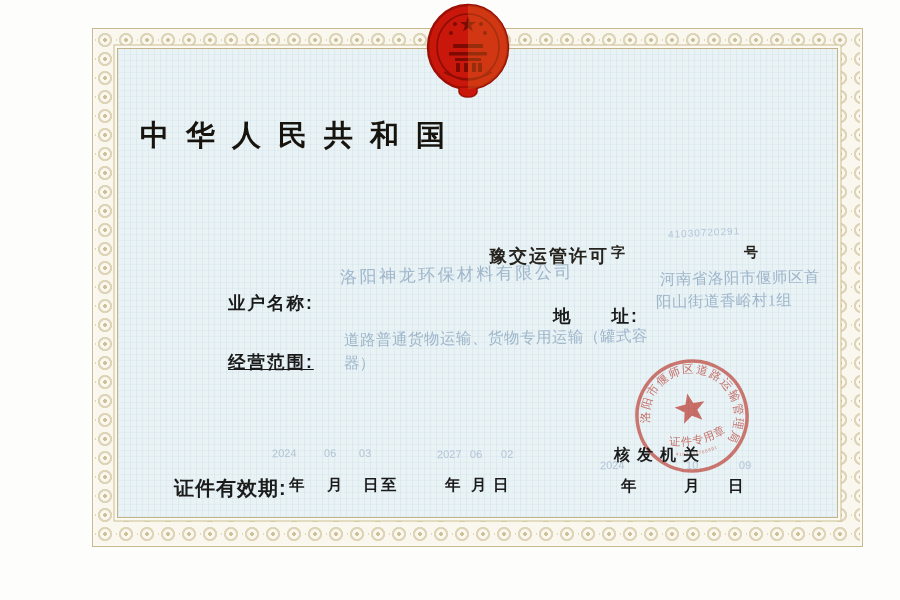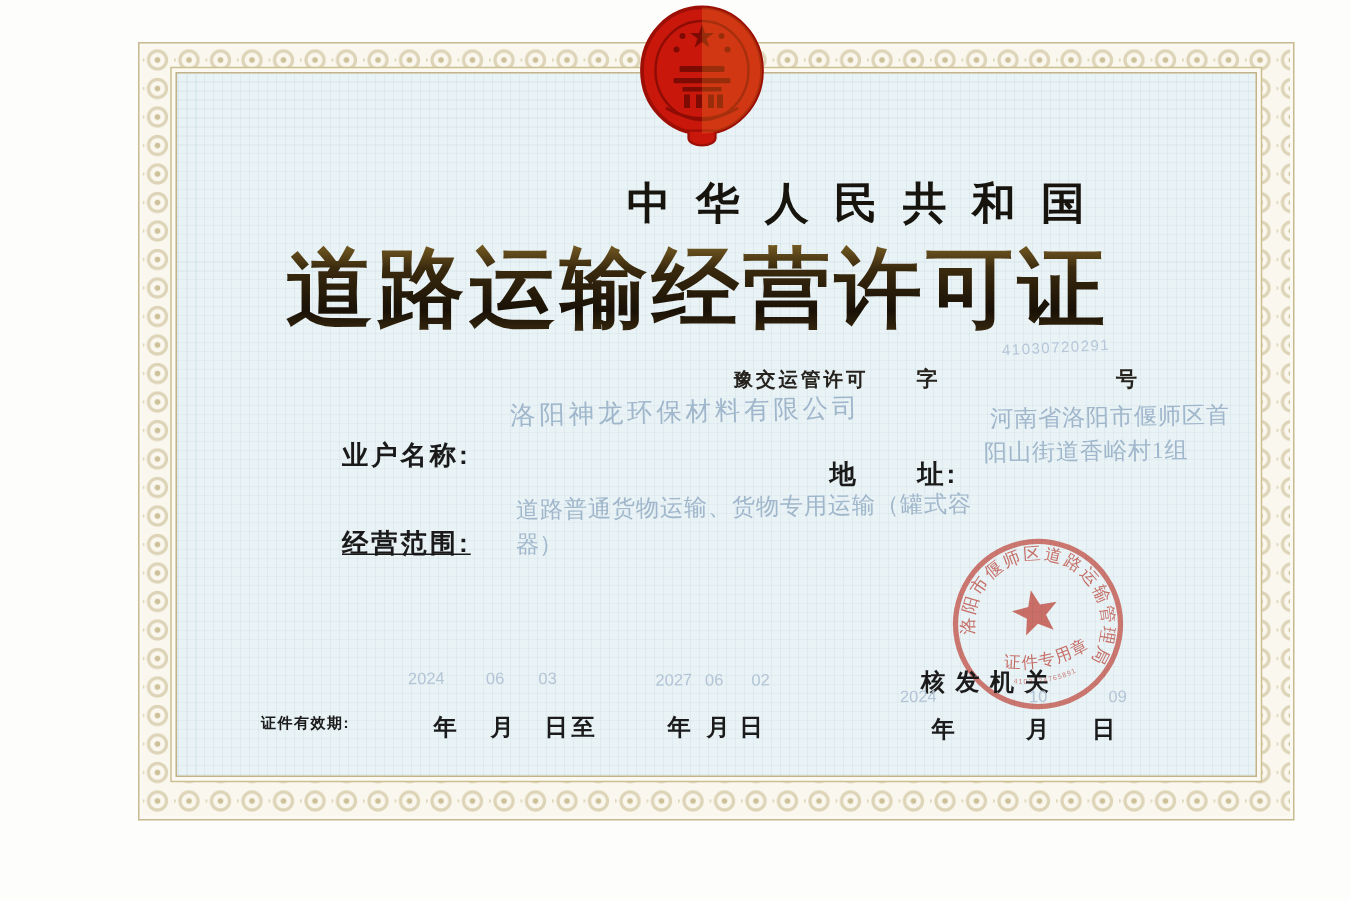--- a/index.html
+++ b/index.html
@@ -20,52 +20,52 @@
   .inner-sheet{position:absolute;left:24px;top:19px;right:24px;bottom:28px;
        background-color:#e9f2f5;
        background-image:
          repeating-linear-gradient(90deg, rgba(174,203,214,.20) 0 1px, transparent 1px 6px),
          repeating-linear-gradient(0deg, rgba(174,203,214,.15) 0 1px, transparent 1px 6px);
        border:1px solid #c2b488;
        box-shadow:0 0 0 2.5px #fbf9f1, 0 0 0 3.5px #ccbf92;}
 
   
   .abs{position:absolute;}
-  .country-title{left:140px;top:116px;width:600px;text-align:right;
+  .country-title{left:140px;top:116px;width:600px;text-align:left;
        font-size:29px;font-weight:700;letter-spacing:17px;color:#17130d;
        font-family:Liberation Serif, serif;}
   .main-title{left:100px;top:154px;width:730px;text-align:center;
        font-size:58px;font-weight:700;letter-spacing:3px;
        font-family:"Liberation Serif",serif;color:#241a08;
        background:linear-gradient(180deg,#96762e 0%,#3a2a0e 32%,#191106 68%,#4d3915 100%);
        -webkit-background-clip:text;background-clip:text;-webkit-text-fill-color:transparent;}
   .serial-faint{left:668px;top:227px;font-size:10px;color:#b6c6d9;
        letter-spacing:1px;transform:rotate(-3deg);}
-  .permit-prefix{left:489px;top:244px;font-size:13px;font-weight:600;
+  .permit-prefix{left:489px;top:244px;font-size:18px;font-weight:600;
        letter-spacing:2px;color:#26231e;}
   .permit-zi{left:611px;top:244px;font-size:14px;font-weight:600;color:#26231e;}
   .permit-hao{left:744px;top:244px;font-size:14px;font-weight:600;color:#26231e;}
 
   .value{color:#9fb6cb;font-family:"Liberation Serif",serif;}
   .owner-value{left:340px;top:263px;font-size:17px;letter-spacing:2.5px;transform:rotate(-1.3deg);}
   .addr-line1{left:660px;top:268px;font-size:15.5px;letter-spacing:.5px;transform:rotate(-1deg);}
   .addr-line2{left:656px;top:291px;font-size:15.5px;letter-spacing:.5px;transform:rotate(-.8deg);}
   .scope-line1{left:344px;top:328px;font-size:15.5px;letter-spacing:.5px;transform:rotate(-.8deg);}
   .scope-line2{left:344px;top:353px;font-size:15.5px;}
 
   .field-label{font-size:17.5px;font-weight:700;color:#1a1a1a;letter-spacing:2px;}
   .owner-label{left:228px;top:291px;text-align:center;}
   .addr-label{left:553px;top:304px;}
   .scope-label{left:228px;top:350px;text-decoration:underline;}
 
   .issuer-label{left:614px;top:445px;font-size:16px;font-weight:700;
        letter-spacing:7px;color:#1b1b1b;}
   .faint{font-size:11px;color:#b3c4d6;transform:rotate(-1deg);}
   .ymd{font-size:15.5px;font-weight:700;color:#1b1b1b;}
-  .validity-label{left:174px;top:475px;font-size:10px;font-weight:700;
+  .validity-label{left:174px;top:475px;font-size:20px;font-weight:700;
        letter-spacing:1px;color:#1b1b1b;}
   .footer-line{left:500px;top:543px;width:345px;text-align:right;
        font-size:15.5px;font-weight:700;color:#141414;letter-spacing:1px;}
 
   .stamp-svg{left:622px;top:346px;width:140px;height:140px;opacity:.9;
        mix-blend-mode:multiply;}
   .emblem-svg{left:426px;top:2px;width:84px;height:96px;}
 </style>
 </head>
 <body>
@@ -92,21 +92,20 @@
     <rect x="30" y="61" width="4" height="9" fill="#7d0a03"></rect>
     <rect x="38" y="61" width="4" height="9" fill="#7d0a03"></rect>
     <rect x="46" y="61" width="4" height="9" fill="#7d0a03"></rect>
     <rect x="52" y="61" width="4" height="9" fill="#7d0a03"></rect>
     <path d="M18,70 Q42,84 66,70" fill="none" stroke="#8f0c04" stroke-width="2"></path>
     <path d="M33,85 h18 v5 a9,5 0 0 1 -18,0 z" fill="#c9170c" stroke="#9d0e05" stroke-width="1.5"></path>
     <path d="M42,3 a40,42 0 0 1 0,84 z" fill="rgba(235,150,40,.25)"></path>
   </svg>
 
   <div class="abs country-title">中华人民共和国</div>
-  <div class="abs main-title">道路运输经营许可证</div>
 
   <div class="abs serial-faint">41030720291</div>
 
   <div class="abs permit-prefix">豫交运管许可</div>
   <div class="abs permit-zi">字</div>
   <div class="abs permit-hao">号</div>
 
   <div class="abs value owner-value">洛阳神龙环保材料有限公司</div>
   <div class="abs field-label owner-label">业户名称:</div>
 

